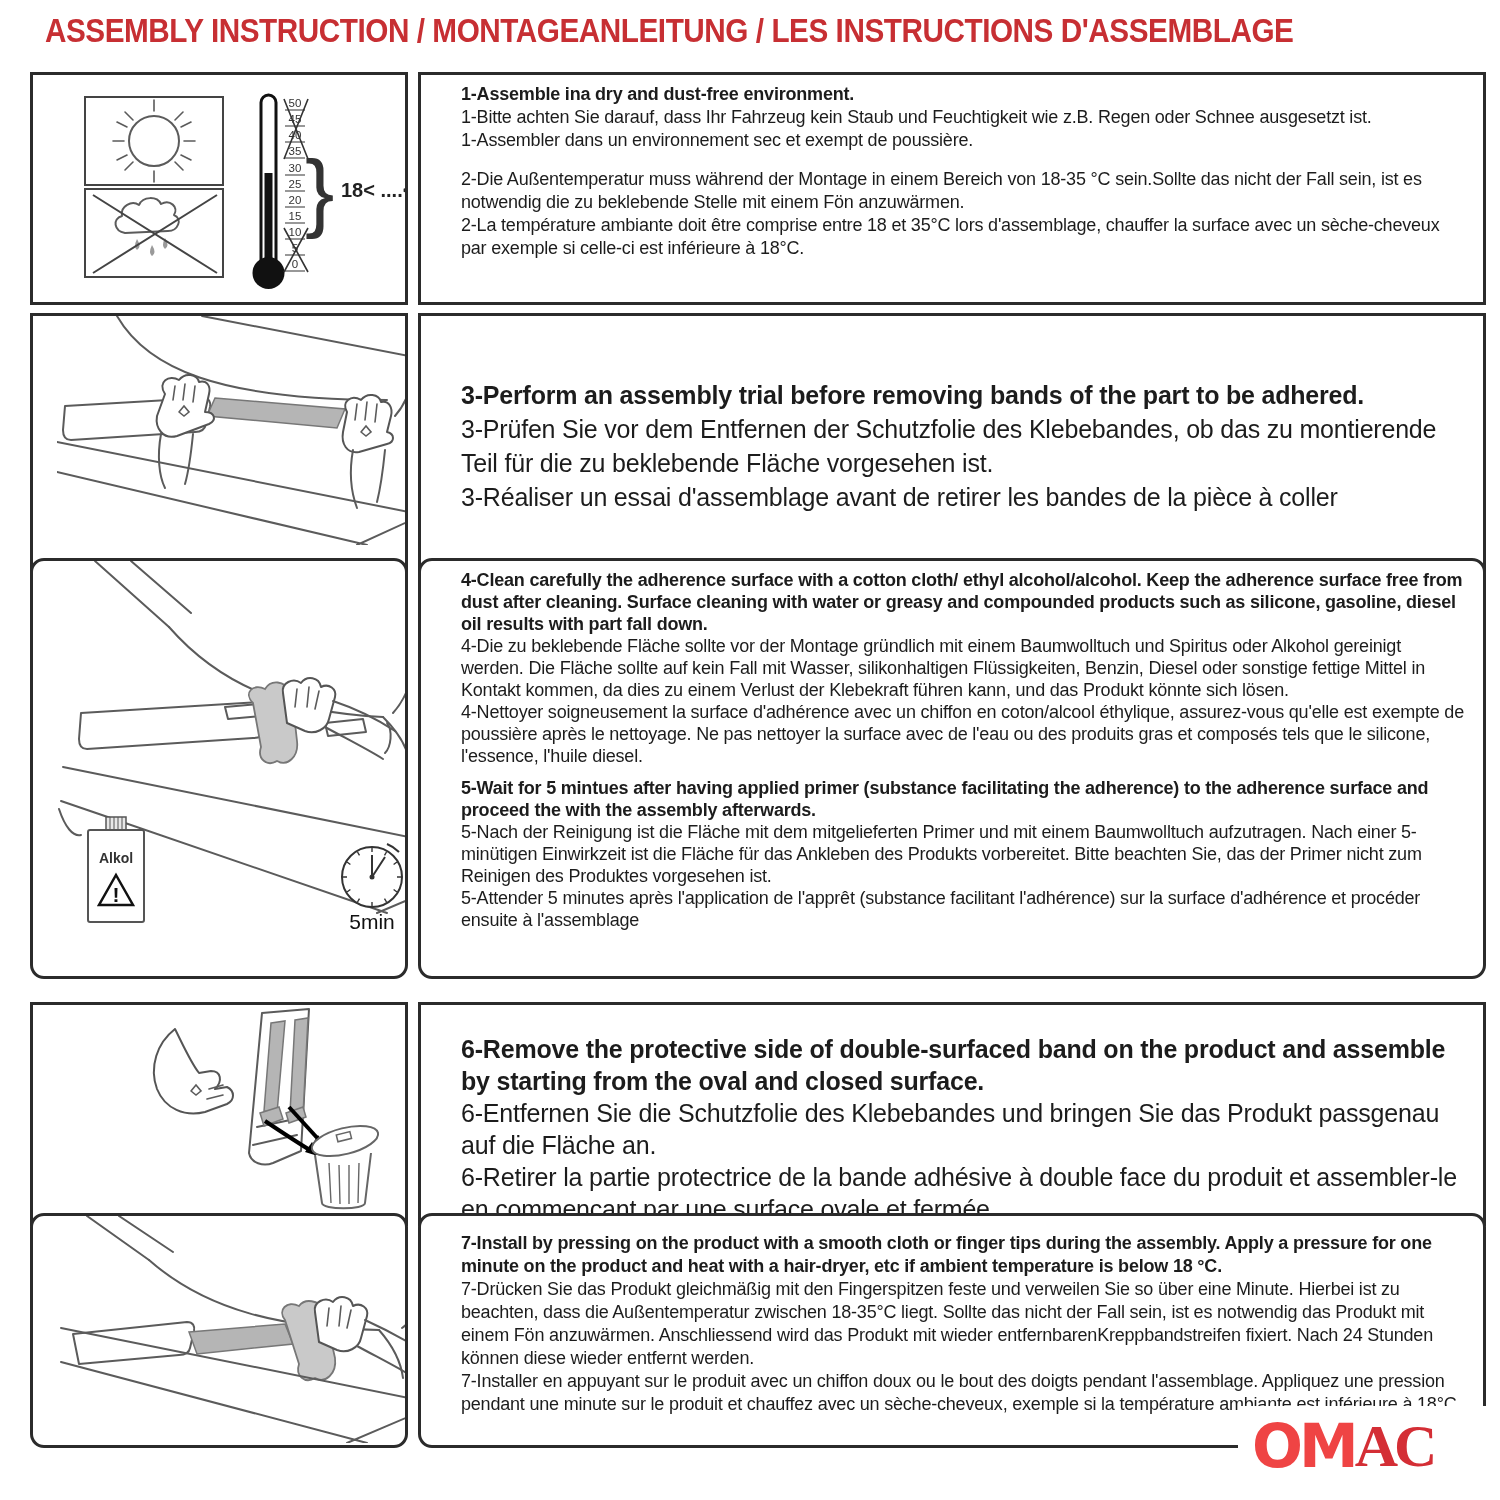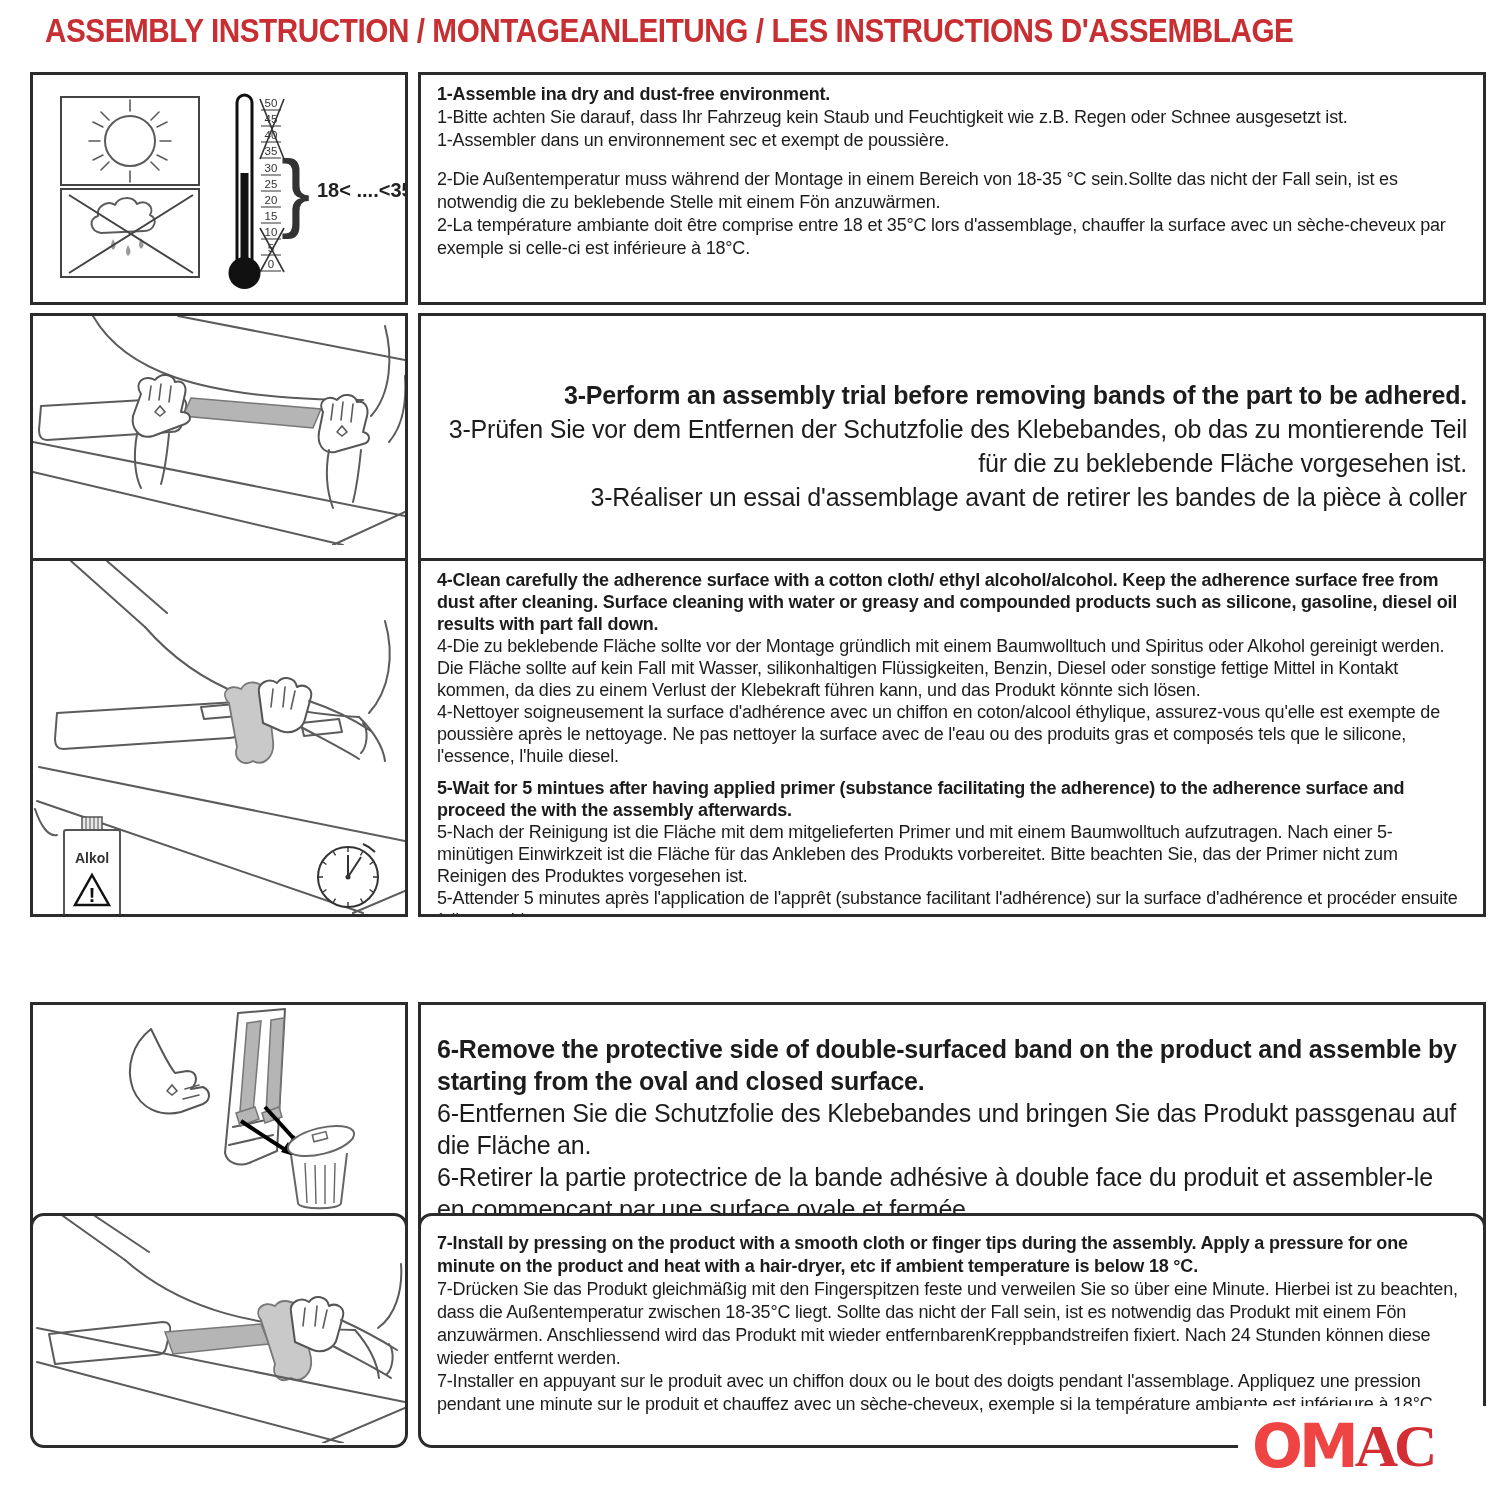--- a/index.html
+++ b/index.html
@@ -1,25 +1,25 @@
 <!DOCTYPE html>
 <html><head>
 <meta charset="utf-8">
 <style>
   html,body{margin:0;padding:0;background:#fff;}
   .page{position:relative;width:1500px;height:1500px;background:#fff;overflow:hidden;
         font-family:"Liberation Sans",sans-serif;color:#1c1c1c;}
   .title{position:absolute;left:45px;top:12px;font-size:33px;font-weight:700;color:#c72f33;
          letter-spacing:-0.5px;white-space:nowrap;transform:scaleX(0.9);transform-origin:left center;}
-  .box{position:absolute;border:3px solid #2b2b2b;background:#fff;box-sizing:border-box;overflow:hidden;}
+  .box{position:absolute;border:3px solid #2b2b2b;background:#fff;box-sizing:border-box;overflow:hidden;padding-left:24px;}
   .ill{left:30px;width:378px;}
   .txtbox{left:418px;width:1068px;}
   .r1{top:72px;height:233px;}
-  .r2{top:313px;height:278px;text-align:right;}
-  .r3{top:558px;height:359px;}
+  .r2{top:313px;height:278px;}
+  .r3{top:558px;height:421px;border-radius:14px;}
   .r4{top:967px;height:224px;margin-top:35px;}
   .r5{top:1213px;height:235px;border-radius:14px;}
   .txt{padding:8px 16px 0 16px;letter-spacing:-0.2px;}
   .txt p{margin:0;}
   .fs-s{font-size:18px;line-height:23px;}
   .fs-s3{font-size:18px;line-height:22px;padding-top:8px;}
   .fs-l{font-size:25px;line-height:34px;}
   .pt-big{padding-top:62px;}
   .pt-mid{padding-top:28px;line-height:32px;}
   .pt-r5{padding-top:16px;}

